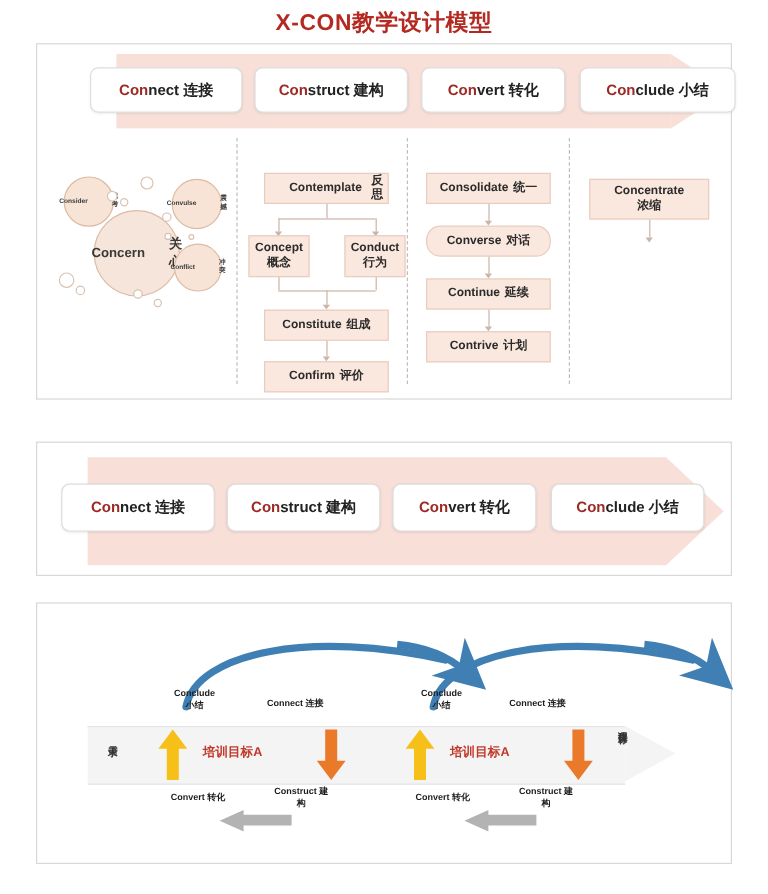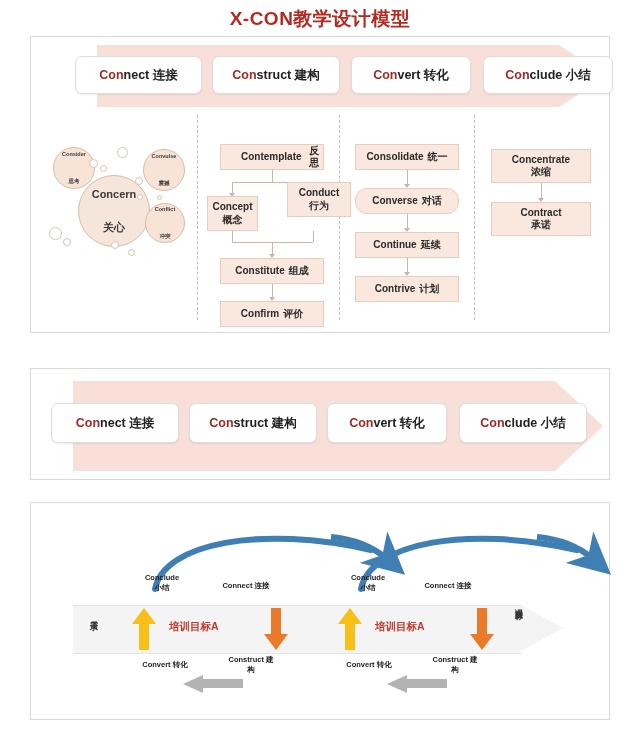--- a/index.html
+++ b/index.html
@@ -107,21 +107,21 @@
     border-color: #cbb5a7 transparent transparent transparent;
   }
 
   
   .bubble {
     position: absolute;
     border-radius: 50%;
     background: #f7e4d7;
     border: 1px solid #dcbba3;
     display: flex;
-    flex-direction: column;
+    flex-direction: row;
     align-items: center;
     justify-content: center;
     text-align: center;
     color: #3a3a3a;
     font-weight: bold;
     box-sizing: border-box;
     gap: 20px;
   }
   .bubble.empty { background: #ffffff; border-color: #d8c3b3; }
   .bubble.main { font-size: 11px; background: #f6e5da; }
@@ -245,21 +245,21 @@
   <div class="conn h" style="left:201px; top:145px; width:81px;"></div>
   <div class="conn v" style="left:201px; top:145px; height:11px;"></div>
   <div class="conn v" style="left:282px; top:145px; height:11px;"></div>
   <div class="arrow-dn" style="left:198px; top:156px;"></div>
   <div class="arrow-dn" style="left:279px; top:156px;"></div>
 
   <div class="pbox" style="left:176px; top:159px; width:51px; height:35px;">
     <span>Concept</span>
     <span>概念</span>
   </div>
-  <div class="pbox" style="left:256px; top:145px; width:64px; height:35px;">
+  <div class="pbox" style="left:256px; top:159px; width:51px; height:35px;">
     <span>Conduct</span>
     <span>行为</span>
   </div>
 
   <div class="conn v" style="left:201px; top:194px; height:11px;"></div>
   <div class="conn v" style="left:282px; top:194px; height:11px;"></div>
   <div class="conn h" style="left:201px; top:205px; width:81px;"></div>
   <div class="conn v" style="left:241px; top:205px; height:12px;"></div>
   <div class="arrow-dn" style="left:238px; top:217px;"></div>
 
@@ -296,24 +296,20 @@
     <span>Contrive</span>
     <span>计划</span>
   </div>
 
   <div class="pbox" style="left:460px; top:112px; width:100px; height:34px;align-items:center;">
     <span>Concentrate</span>
     <span>浓缩</span>
   </div>
   <div class="conn v" style="left:510px; top:146px; height:15px;"></div>
   <div class="arrow-dn" style="left:507px; top:161px;"></div>
-  <div class="pbox" style="left:460px; top:165px; width:100px; height:34px;">
-    <span>Contract</span>
-    <span>承诺</span>
-  </div>
 </div>
 
 <div class="panel" id="panel2">
 
   <div class="goal-x" style="left:398px; top:14px;">培训目标 X</div>
 
   <div class="pink-arrow" style="left:42px; top:12px; width:530px; height:90px;">
     <div class="shaft" style="width:482px;"></div>
     <div class="head" style="left:482px; border-width:45px 0 45px 48px;"></div>
   </div>

